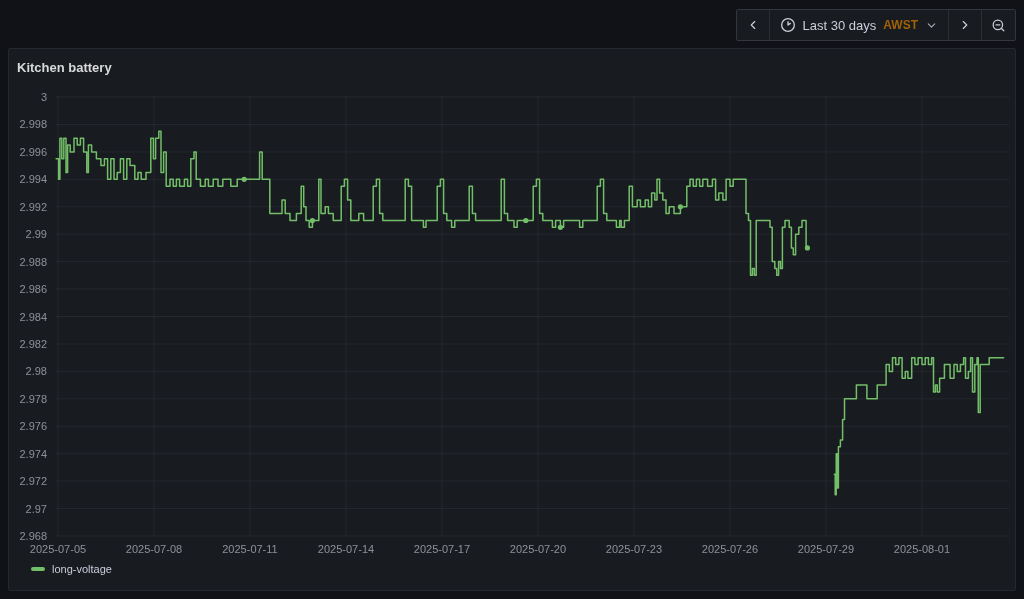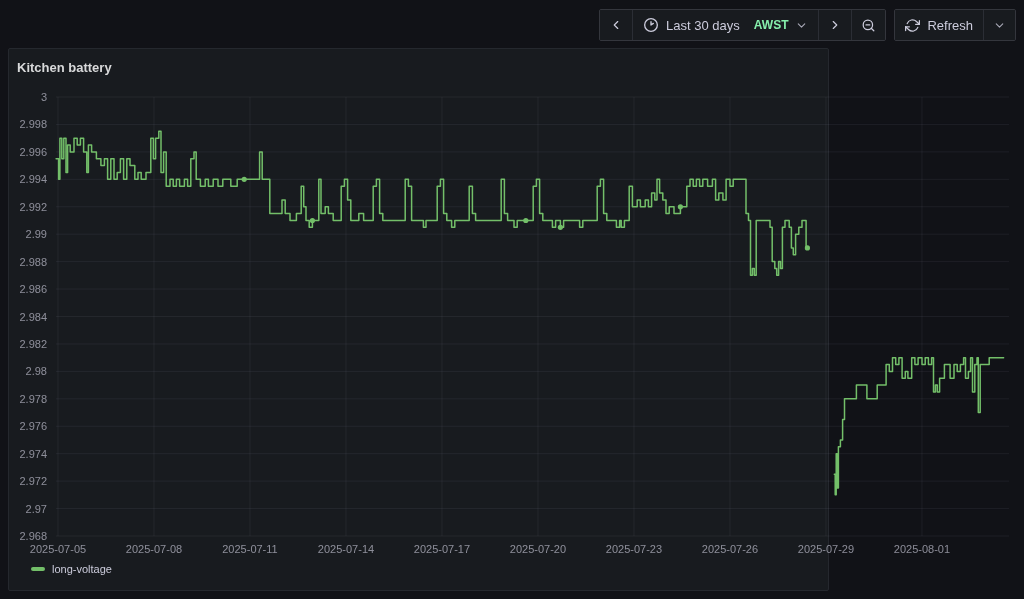--- a/index.html
+++ b/index.html
@@ -25,21 +25,21 @@
     font-size:13px;color:#ccccdc;white-space:nowrap;user-select:none;
   }
   .tb-btn + .tb-btn{border-left:1px solid #2b2e35;}
   .tb-btn svg{display:block;}
   .time-btn{gap:7px;padding:0 10px;}
   .tz{font-size:12px;font-weight:700;}
   .icon-stroke{stroke:#ccccdc;fill:none;stroke-width:2;stroke-linecap:round;stroke-linejoin:round;}
   .icon-dim{stroke:rgba(204,204,220,0.8);}
   
   .panel{
-    position:absolute;left:8px;top:48px;width:821px;height:543px;
+    position:absolute;left:8px;top:48px;width:1008px;height:543px;
     box-sizing:border-box;
     background:#181b1f;border:1px solid #25282e;border-radius:2px;
   }
   .panel-title{
     position:absolute;top:11px;left:8px;
     font-size:13px;font-weight:600;color:#d8d9da;line-height:16px;
     cursor:pointer;
   }
   .chart-svg{position:absolute;left:0;top:0;}
   .chart-svg text{font-family:"Liberation Sans","DejaVu Sans",sans-serif;}
@@ -67,21 +67,21 @@
         </span>
       </div>
       <div class="tb-btn time-btn">
         <span>
           <svg width="16" height="16" viewBox="0 0 24 24">
             <circle class="icon-stroke" cx="12" cy="12" r="9.5" stroke-width="1.8"></circle>
             <polyline class="icon-stroke" points="12 7 12 12 15.5 9.5" stroke-width="1.8"></polyline>
           </svg>
         </span>
         <span>Last 30 days</span>
-        <span class="tz" style="color: #86efac; margin-left: 7px;">AWST</span>
+        <span class="tz" style="color: #a16207;">AWST</span>
         <span>
           <svg width="13" height="13" viewBox="0 0 24 24">
               <polyline class="icon-stroke icon-dim" points="6 9 12 15 18 9"></polyline>
             </svg>
         </span>
       </div>
       <div class="tb-btn">
         <span>
           <svg width="14" height="14" viewBox="0 0 24 24">
               <polyline class="icon-stroke" points="9 18 15 12 9 6"></polyline>
@@ -92,39 +92,20 @@
         <span>
           <svg width="15" height="15" viewBox="0 0 24 24">
             <circle class="icon-stroke" cx="11" cy="11" r="7.5" stroke-width="1.8"></circle>
             <line class="icon-stroke" x1="20.5" y1="20.5" x2="16.3" y2="16.3" stroke-width="1.8"></line>
             <line class="icon-stroke" x1="8" y1="11" x2="14" y2="11" stroke-width="1.8"></line>
           </svg>
         </span>
       </div>
     </div>
 
-    <div class="btn-group">
-      <div class="tb-btn time-btn">
-        <span>
-          <svg width="15" height="15" viewBox="0 0 24 24">
-            <polyline class="icon-stroke" points="23 4 23 10 17 10" stroke-width="2.1"></polyline>
-            <polyline class="icon-stroke" points="1 20 1 14 7 14" stroke-width="2.1"></polyline>
-            <path class="icon-stroke" d="M3.51 9a9 9 0 0 1 14.85-3.36L23 10M1 14l4.64 4.36A9 9 0 0 0 20.49 15" stroke-width="2.1"></path>
-          </svg>
-        </span>
-        <span>Refresh</span>
-      </div>
-      <div class="tb-btn">
-        <span>
-          <svg width="13" height="13" viewBox="0 0 24 24">
-              <polyline class="icon-stroke icon-dim" points="6 9 12 15 18 9"></polyline>
-            </svg>
-        </span>
-      </div>
-    </div>
 
   </div>
 
   <div class="panel">
     <div class="panel-title">Kitchen battery</div>
 
     <svg class="chart-svg" width="1006" height="541" viewBox="0 0 1006 541">
         <line x1="47" x2="1000" y1="48" y2="48" stroke="rgba(204,204,220,0.07)" stroke-width="1"></line>
         <text x="38" y="52" text-anchor="end" fill="rgba(204,204,220,0.65)" font-size="11">3</text>
         <line x1="47" x2="1000" y1="75.43749999999696" y2="75.43749999999696" stroke="rgba(204,204,220,0.07)" stroke-width="1"></line>

